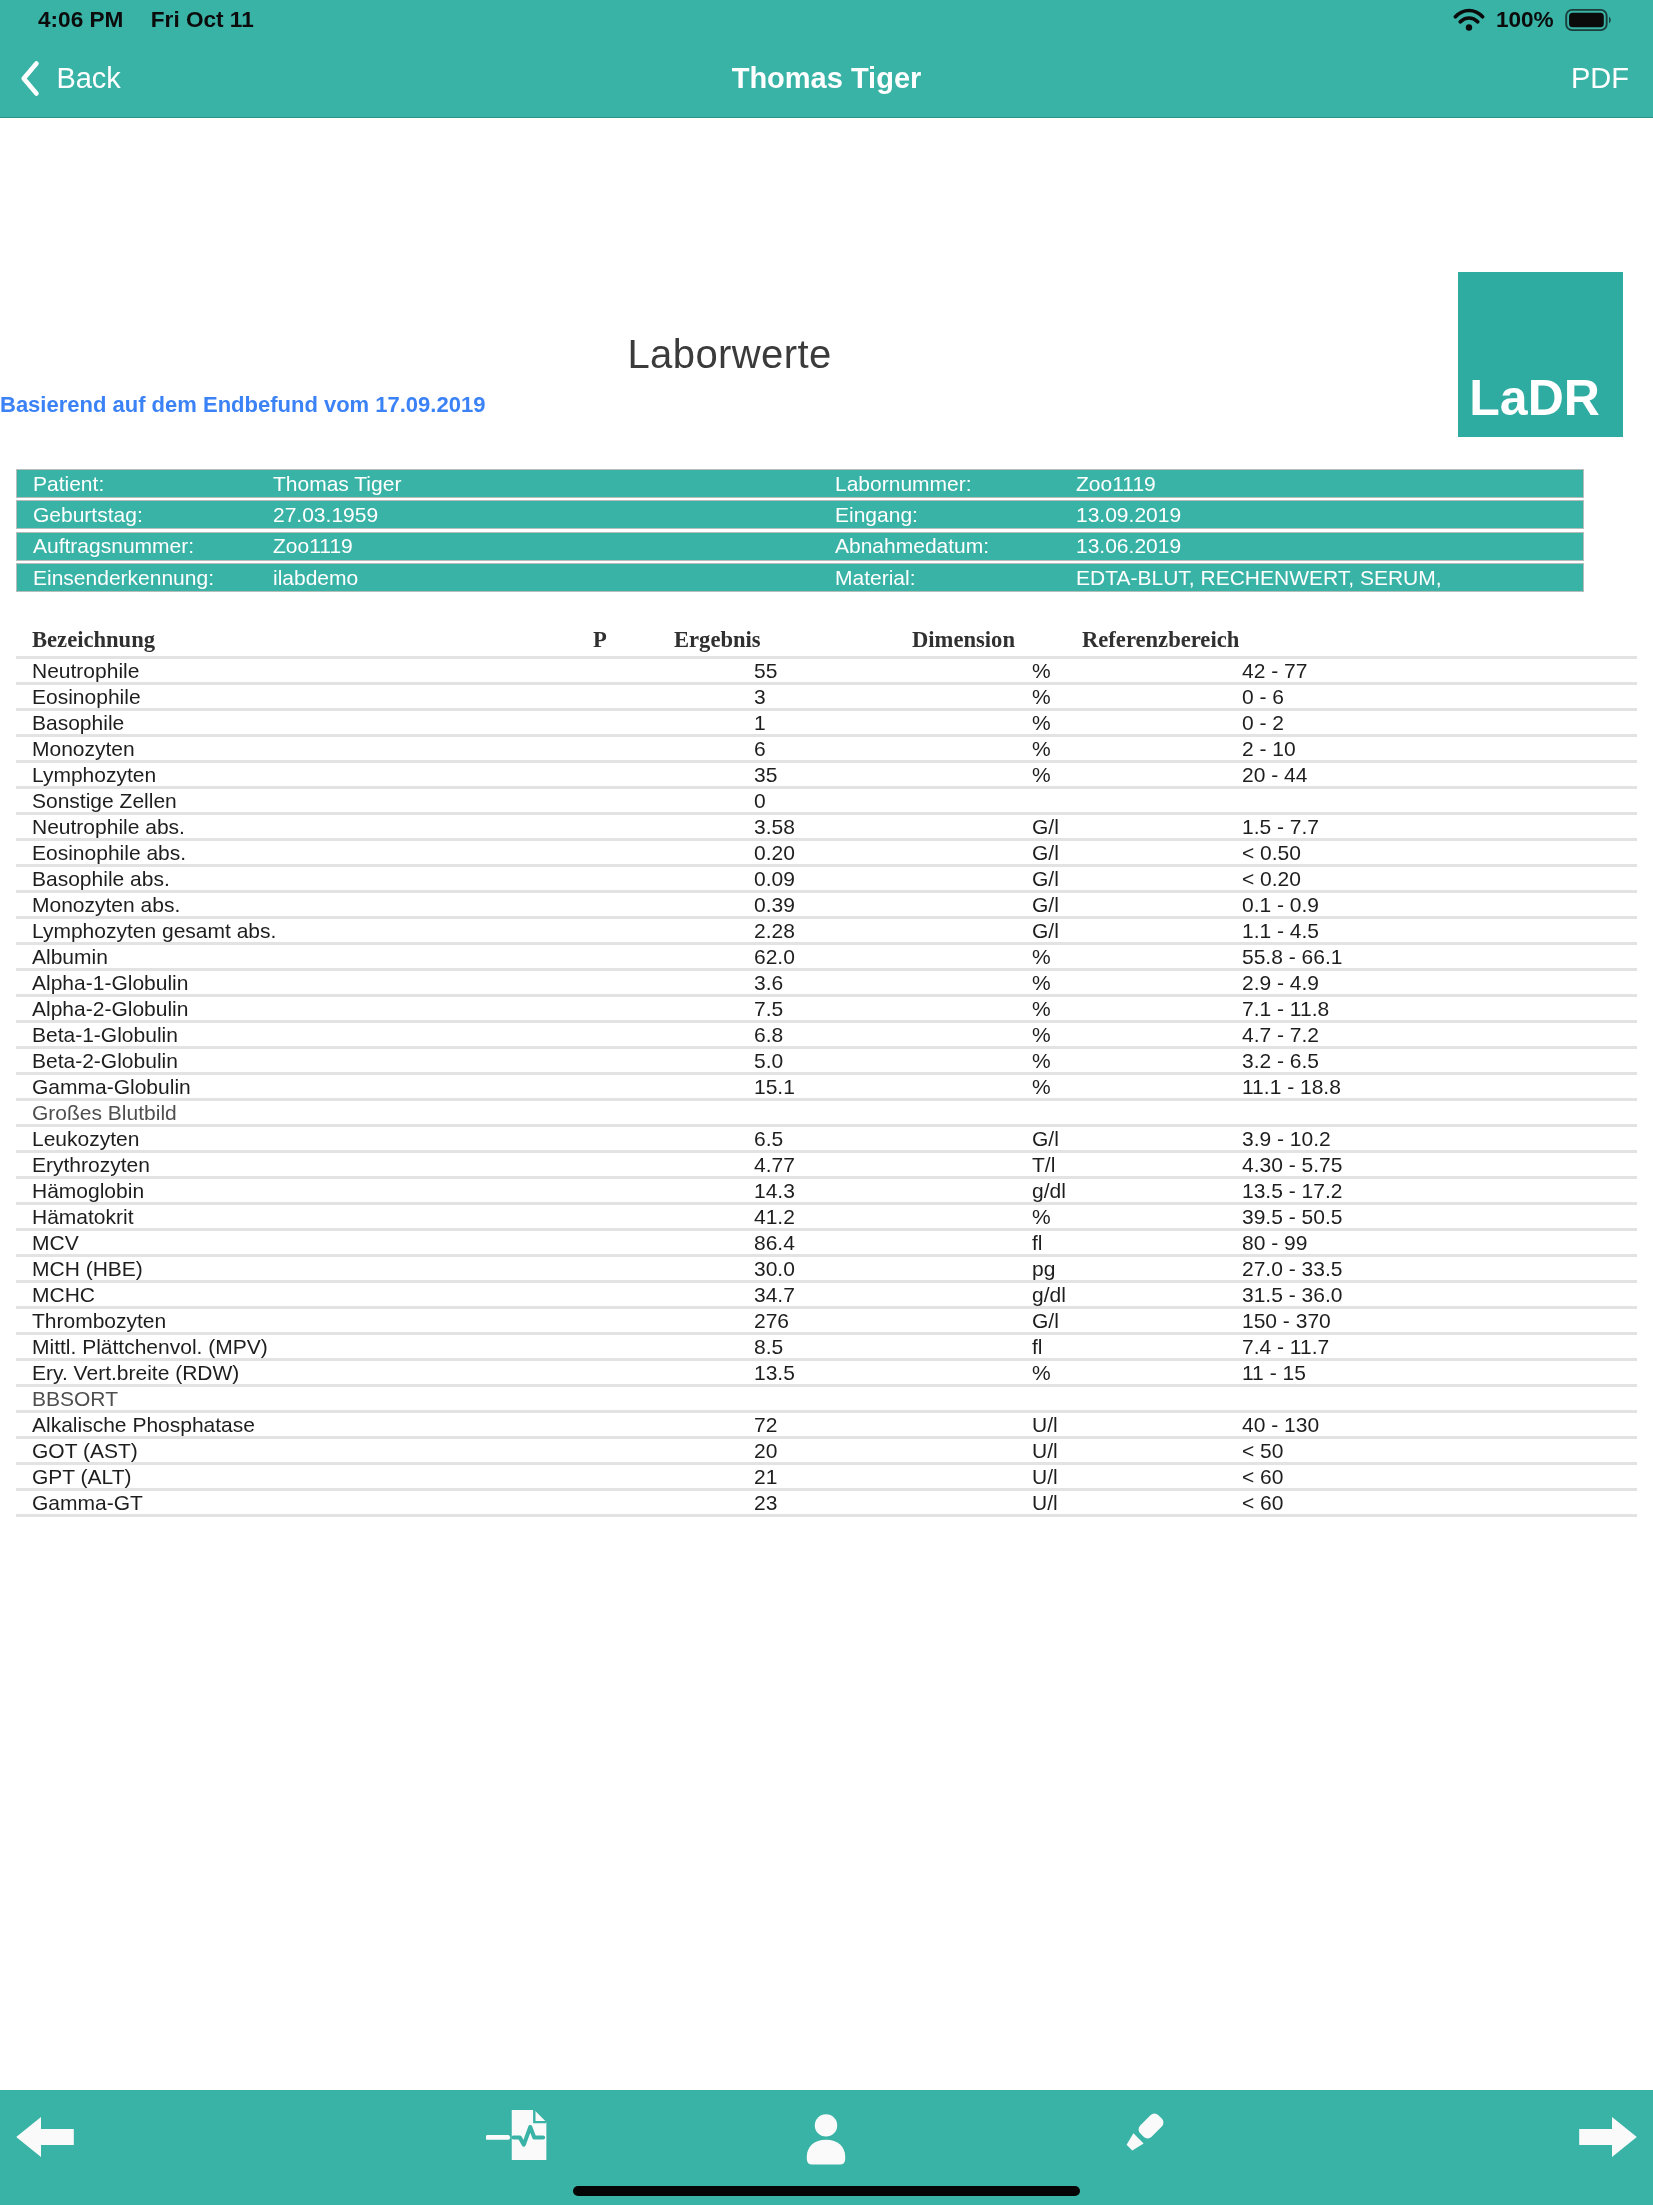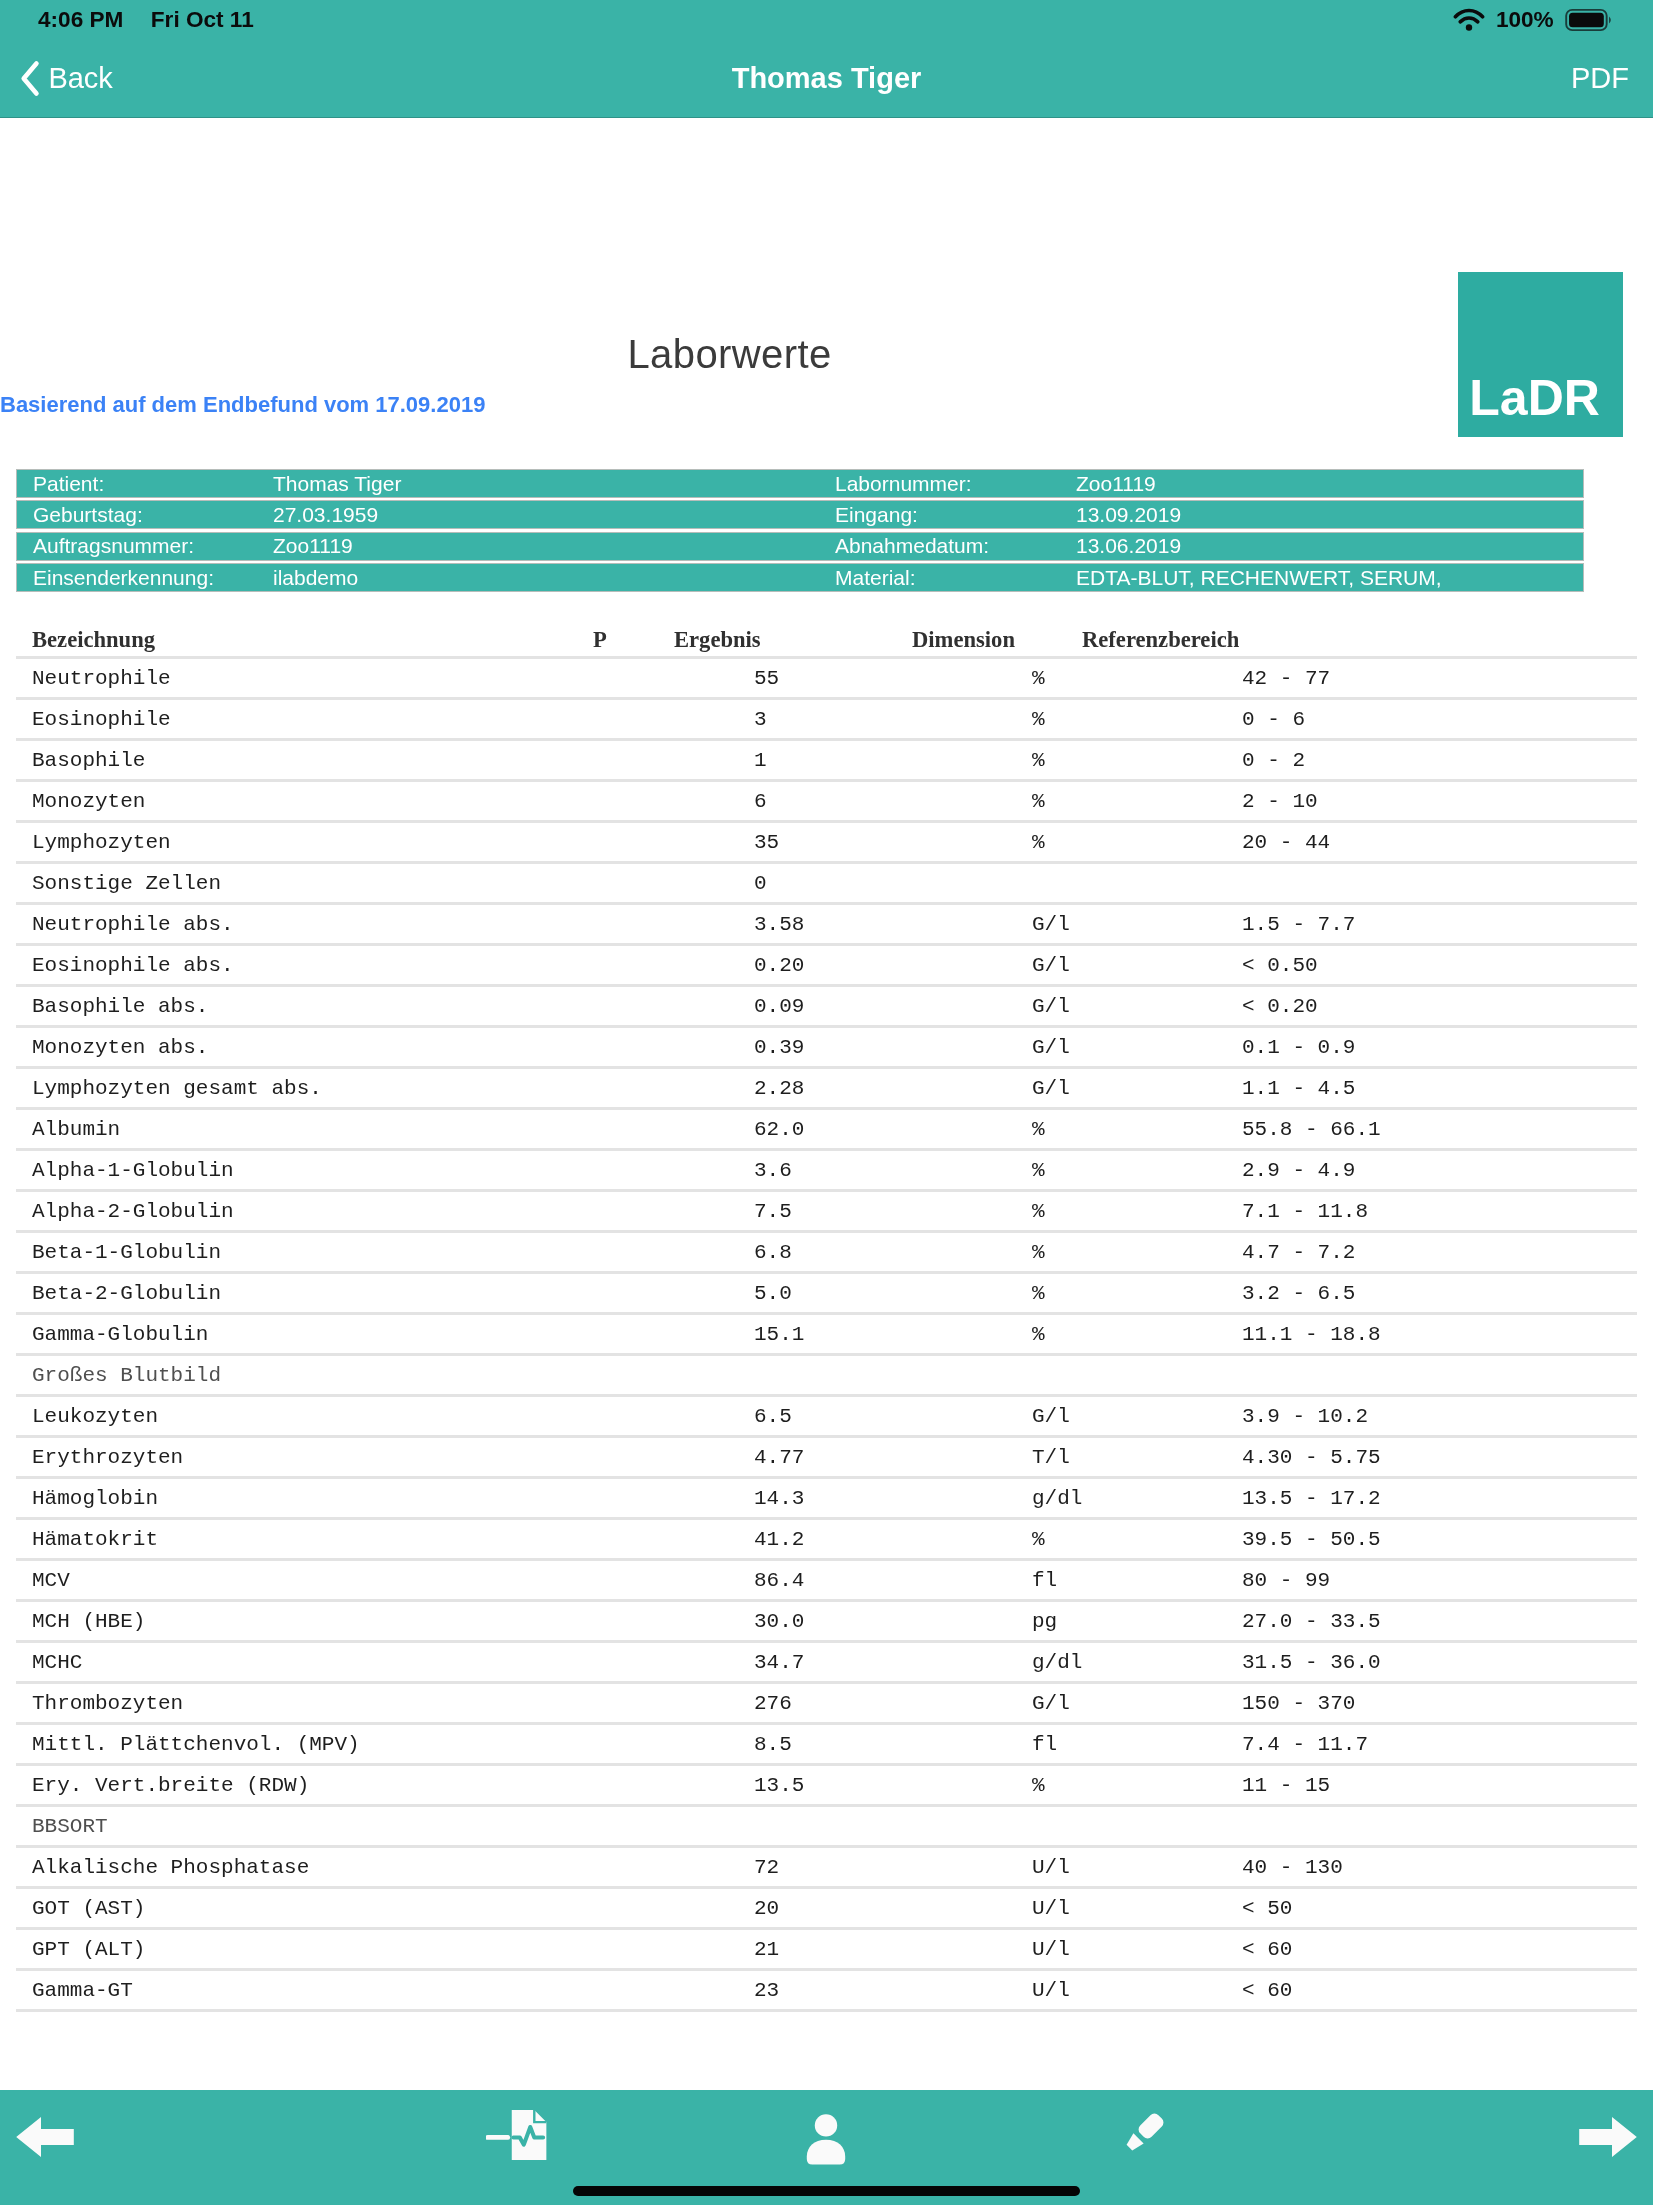--- a/index.html
+++ b/index.html
@@ -19,21 +19,21 @@
   .status-left{ display:flex; gap:27.4px; align-items:center; }
   .status-right{ display:flex; gap:11.3px; align-items:center; }
   
   .nav-bar{
     position:absolute; top:39px; left:0; width:1653px; height:79px;
     background:var(--teal); color:#ffffff;
     border-bottom:1.6px solid rgba(0,0,0,0.18);
   }
   .nav-back{
     position:absolute; left:19.4px; top:0; height:79px;
-    display:flex; align-items:center; gap:8px;
+    display:flex; align-items:center; gap:16px;
     font-size:29px; color:#fff; cursor:pointer;justify-content:flex-end;
   }
   .nav-title{
     position:absolute; left:0; right:0; top:0; height:79px;
     display:flex; align-items:center; justify-content:center;
     font-size:29px; font-weight:700; color:#fff;
   }
   .nav-pdf{
     position:absolute; right:24px; top:0; height:79px;
     display:flex; align-items:center; font-size:29px; color:#fff; cursor:pointer;
@@ -67,22 +67,22 @@
   .pi-row span{ white-space:nowrap; overflow:hidden; }
   
   .results{ position:absolute; top:504px; left:16px; width:1621px; }
   .res-grid{
     display:grid; grid-template-columns:561px 81px 238px 170px 1fr;
     align-items:center; padding-left:16px;font-family:Liberation Serif, serif;
   }
   .res-header{ height:36px; border-bottom:3.2px solid #e3e3e3;
     font-size:22.6px; font-weight:700; color:#303030; }
   .res-row{
-    height:41px; border-bottom:3.2px solid #e3e3e3;
-    font-family:Liberation Mono, monospace; font-size:21px; color:#1e1e1e;gap:40px;
+    height:26px; border-bottom:3.2px solid #e3e3e3;
+    font-family:Liberation Sans, sans-serif; font-size:21px; color:#1e1e1e;gap:40px;
   }
   .res-row.section{ color:#4f4f4f; }
   .res-row span, .res-header span{ white-space:nowrap; }
   
   .toolbar{
     position:absolute; left:0; bottom:0; width:1653px; height:115px;
     background:var(--teal);
   }
   .tool{ position:absolute; cursor:pointer; }
   .home-indicator{

